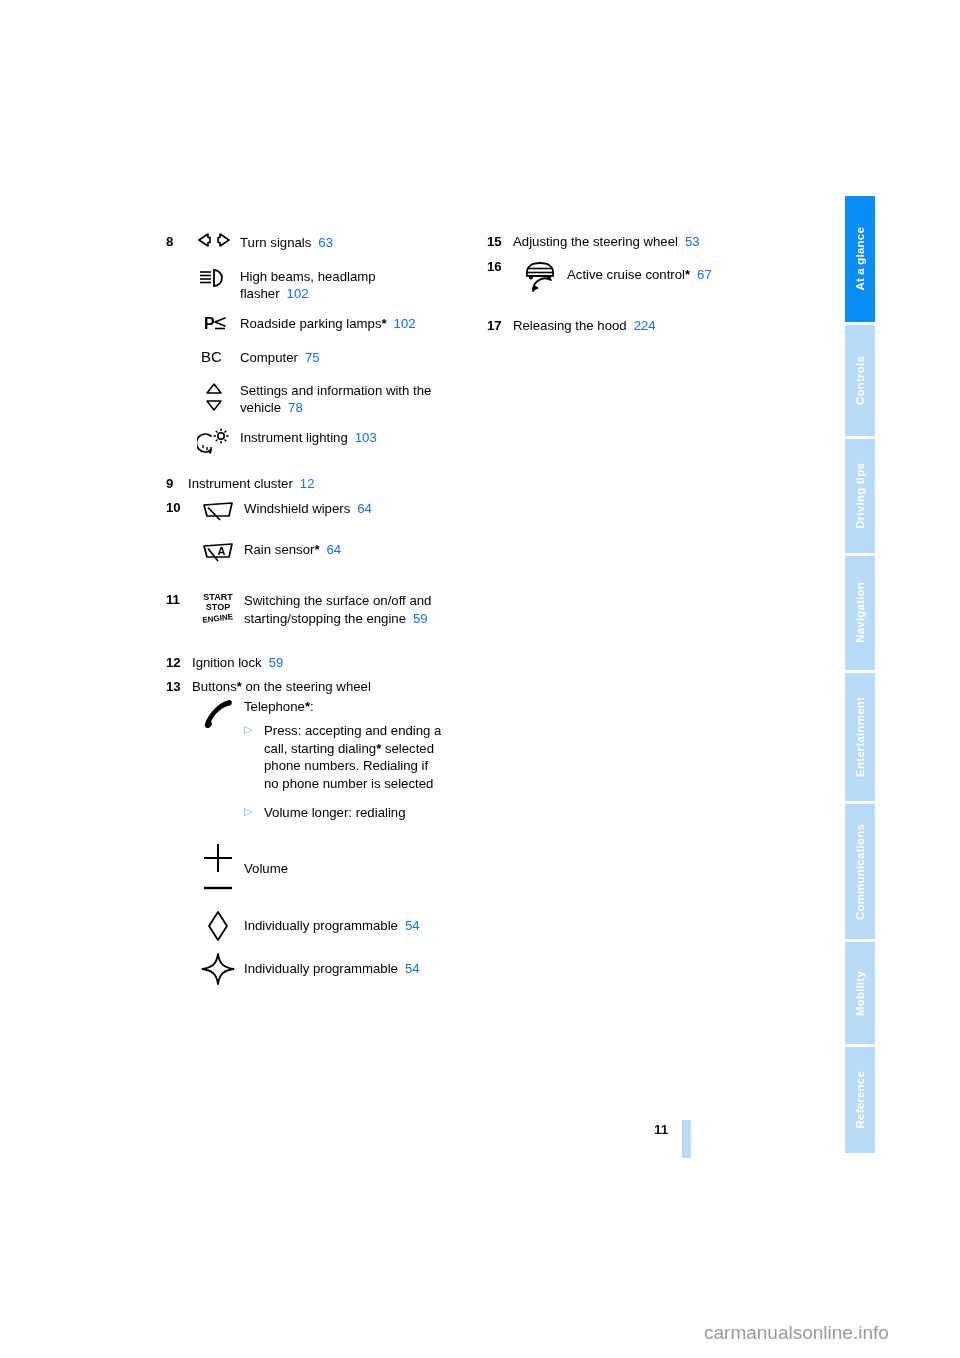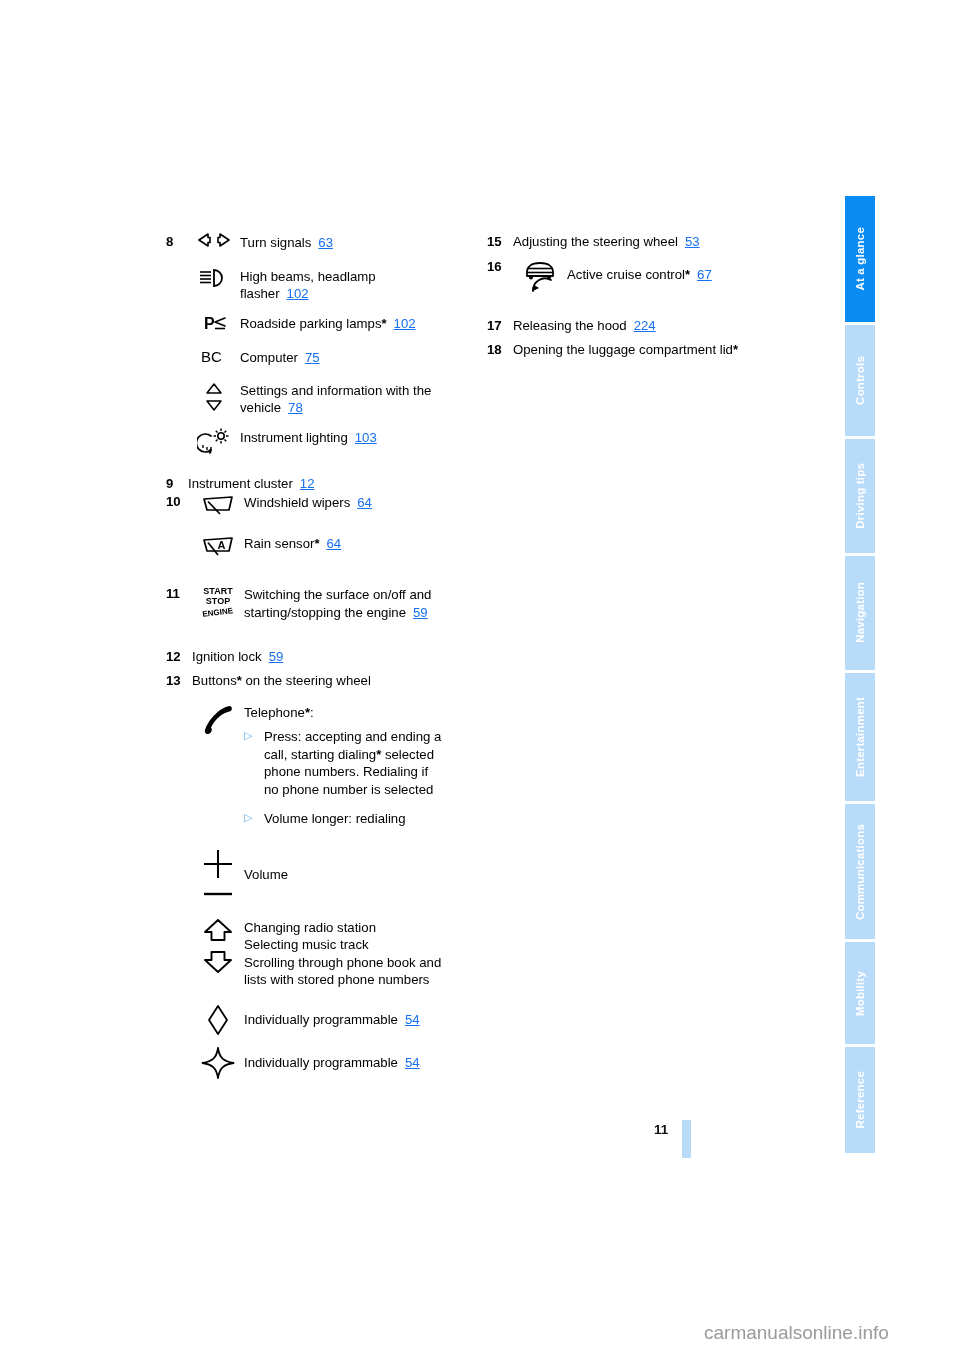--- a/index.html
+++ b/index.html
@@ -93,21 +93,21 @@
   .icon-cell.r {
     flex: 0 0 54px;
     width: 54px;
   }
   .txt-cell {
     flex: 1 1 auto;
     padding-top: 2px;
   }
   .plaintext { padding-top: 1px; }
 
-  .lnk { color: #1670f0; text-decoration: underline; }
+  .lnk { color: #1670f0; }
   .star { font-weight: bold; font-size: 13px; }
   .sp { display: inline-block; width: 7px; }
 
   
   .bul {
     display: flex;
     align-items: flex-start;
     margin-top: 7px;
   }
   .bul-mark {
@@ -279,21 +279,21 @@
       </div>
     </div>
 
     <div class="entry" style="margin-top:20px">
       <div class="num">9</div>
       <div class="entry-body plaintext">
         <span>Instrument cluster</span><span class="sp"></span><span class="lnk">12</span>
       </div>
     </div>
 
-    <div class="entry" style="">
+    <div class="entry" style="margin-top:6px">
       <div class="num wide">10</div>
       <div class="entry-body">
 
         <div class="irow" style="margin-bottom:16px">
           <div class="icon-cell">
             <svg width="38" height="24" viewBox="0 0 38 24">
               <path d="M5 6 L33 4 L30 17 L8 17 Z" fill="none" stroke="#000" stroke-width="1.7" stroke-linejoin="round"></path>
               <line x1="9" y1="8.5" x2="21" y2="21" stroke="#000" stroke-width="1.7"></line>
             </svg>
           </div>
@@ -344,21 +344,21 @@
       </div>
     </div>
 
     <div class="entry" style="margin-top:5px">
       <div class="num wide">13</div>
       <div class="entry-body">
         <div class="plaintext">
           <span>Buttons</span><span class="star">*</span><span> on the steering wheel</span>
         </div>
 
-        <div class="irow" style="margin-top:12px">
+        <div class="irow" style="">
           <div class="icon-cell">
             <svg width="36" height="34" viewBox="0 0 36 34">
               <path d="M30 3 C21 4 9 15 5 27 C4 30 7 32 9.5 30.5 C12 29 12.5 26 11 24.5 C15 16 23 9.5 29.5 8.5 C32 8.2 33 4 30 3 Z" fill="#000"></path>
             </svg>
           </div>
           <div class="txt-cell">
             <div><span>Telephone</span><span class="star">*</span>:</div>
 
             <div class="bul">
               <div class="bul-mark">▷</div>
@@ -378,34 +378,20 @@
               <line x1="17" y1="3" x2="17" y2="31" stroke="#000" stroke-width="2"></line>
               <line x1="3" y1="17" x2="31" y2="17" stroke="#000" stroke-width="2"></line>
               <line x1="3" y1="47" x2="31" y2="47" stroke="#000" stroke-width="2.4"></line>
             </svg>
           </div>
           <div class="txt-cell" style="padding-top:20px">
             <span>Volume</span>
           </div>
         </div>
 
-        <div class="irow" style="margin-top:16px">
-          <div class="icon-cell">
-            <svg width="34" height="56" viewBox="0 0 34 56">
-              <path d="M17 2 L30 14 L23.5 14 L23.5 22 L10.5 22 L10.5 14 L4 14 Z" fill="none" stroke="#000" stroke-width="1.9" stroke-linejoin="round"></path>
-              <path d="M17 54 L30 42 L23.5 42 L23.5 34 L10.5 34 L10.5 42 L4 42 Z" fill="none" stroke="#000" stroke-width="1.9" stroke-linejoin="round"></path>
-            </svg>
-          </div>
-          <div class="txt-cell">
-            <span>Changing radio station</span><br>
-            <span>Selecting music track</span><br>
-            <span>Scrolling through phone book and</span><br>
-            <span>lists with stored phone numbers</span>
-          </div>
-        </div>
 
         <div class="irow" style="margin-top:14px">
           <div class="icon-cell">
             <svg width="28" height="32" viewBox="0 0 28 32">
               <path d="M14 2 L23 16 L14 30 L5 16 Z" fill="none" stroke="#000" stroke-width="1.8" stroke-linejoin="round"></path>
             </svg>
           </div>
           <div class="txt-cell" style="padding-top:8px">
             <span>Individually programmable</span><span class="sp"></span><span class="lnk">54</span>
           </div>
@@ -462,26 +448,20 @@
       </div>
     </div>
 
     <div class="entry" style="margin-top:22px">
       <div class="num wide">17</div>
       <div class="entry-body plaintext">
         <span>Releasing the hood</span><span class="sp"></span><span class="lnk">224</span>
       </div>
     </div>
 
-    <div class="entry" style="margin-top:6px">
-      <div class="num wide">18</div>
-      <div class="entry-body plaintext">
-        <span>Opening the luggage compartment lid</span><span class="star">*</span>
-      </div>
-    </div>
 
   </div>
 
   <div class="page-num">11</div>
   <div class="page-bar"></div>
   <div class="watermark">carmanualsonline.info</div>
 
 </div>
 
 </body></html>

